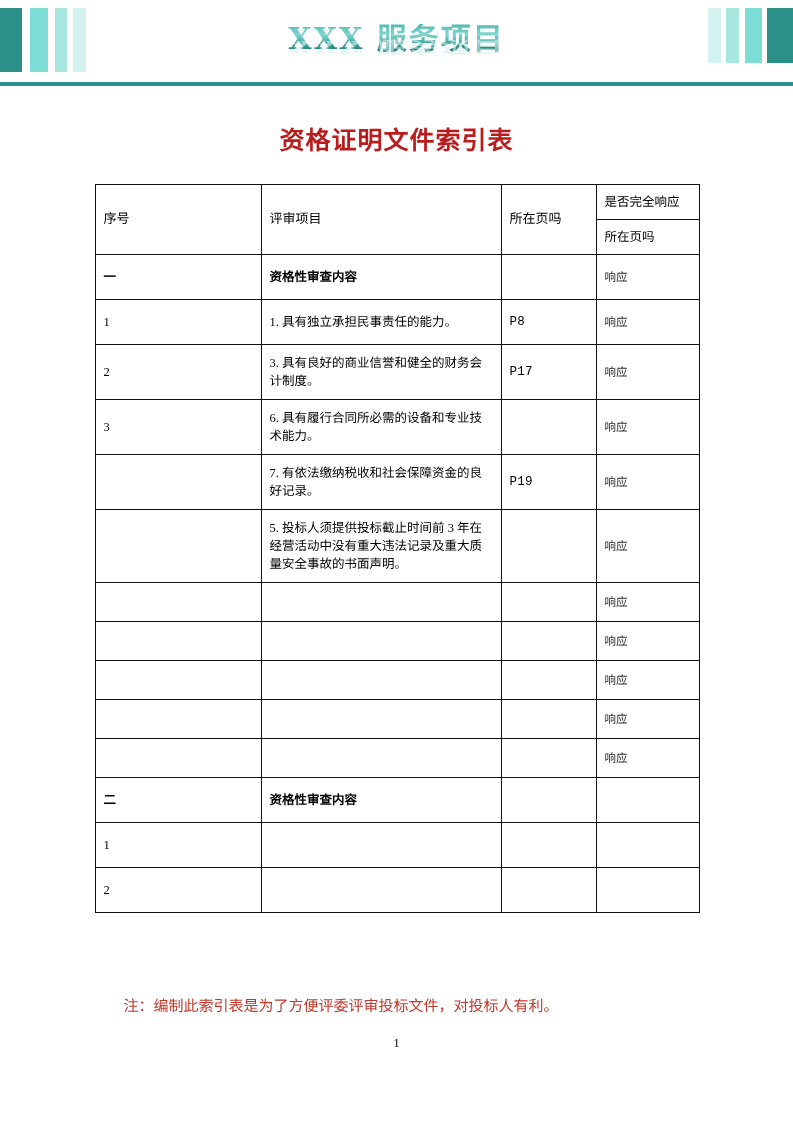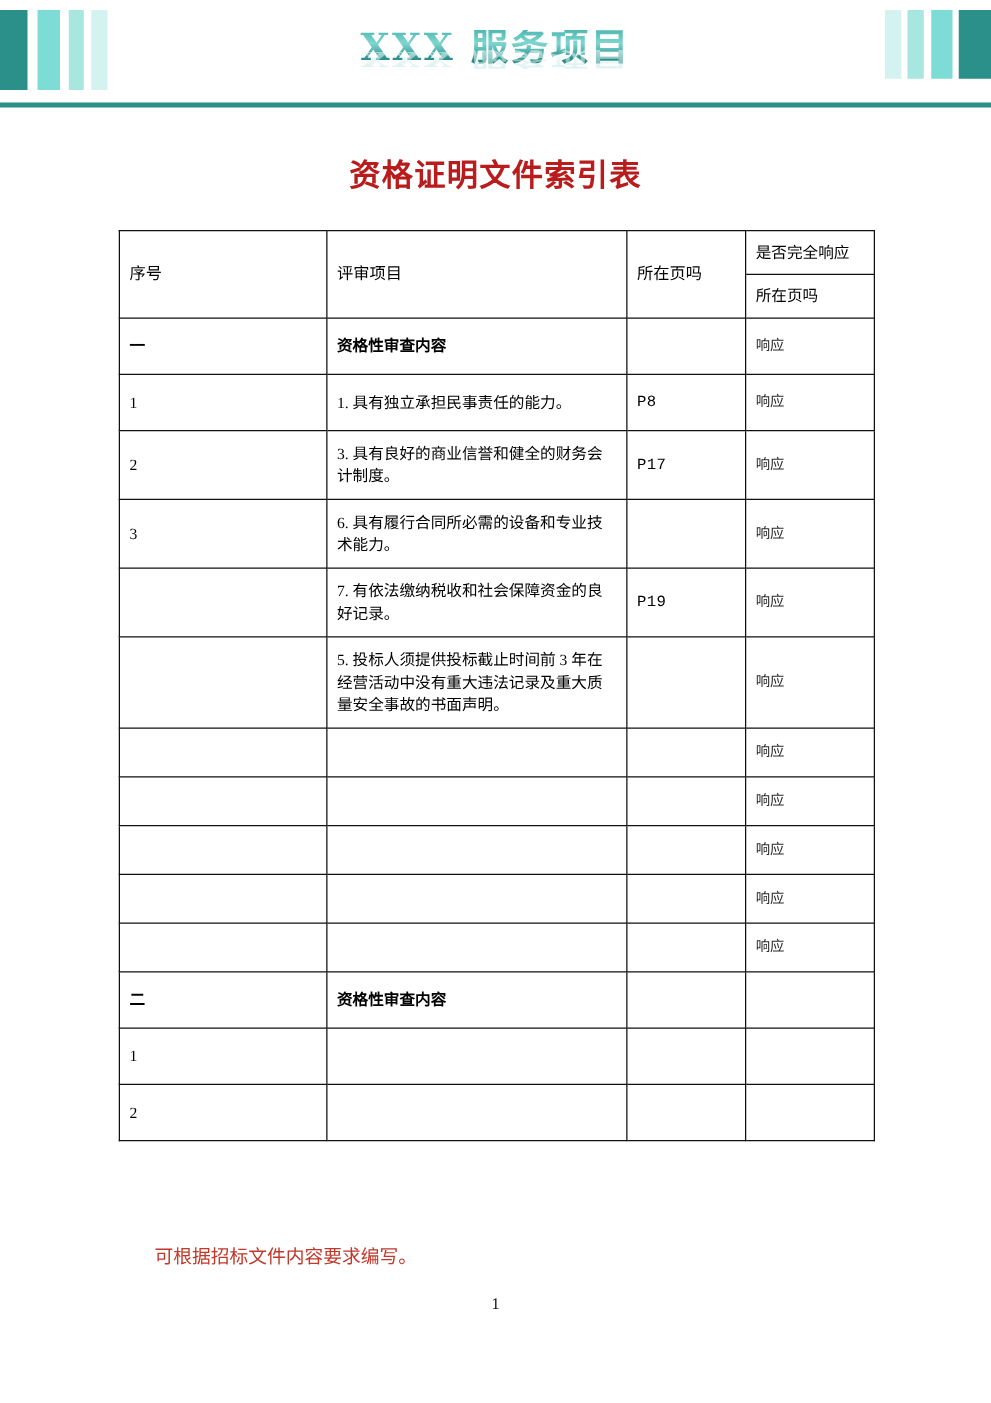--- a/index.html
+++ b/index.html
@@ -328,16 +328,16 @@
           <td class="cell-no h-mid">2</td>
           <td class="cell-item"></td>
           <td class="cell-page"></td>
           <td class="cell-resp"></td>
         </tr>
       </tbody>
   </table>
 </div>
 
 <div class="notes" id="notes-block" style="color: rgb(192, 57, 43);">
-    <span class="note-line">可根据招标文件内容要求编写。</span>
+    <span class="note-line">注：编制此索引表是为了方便评委评审投标文件，对投标人有利。</span>
   </div>
 
 <div class="page-number">1</div>
 
 </body></html>

